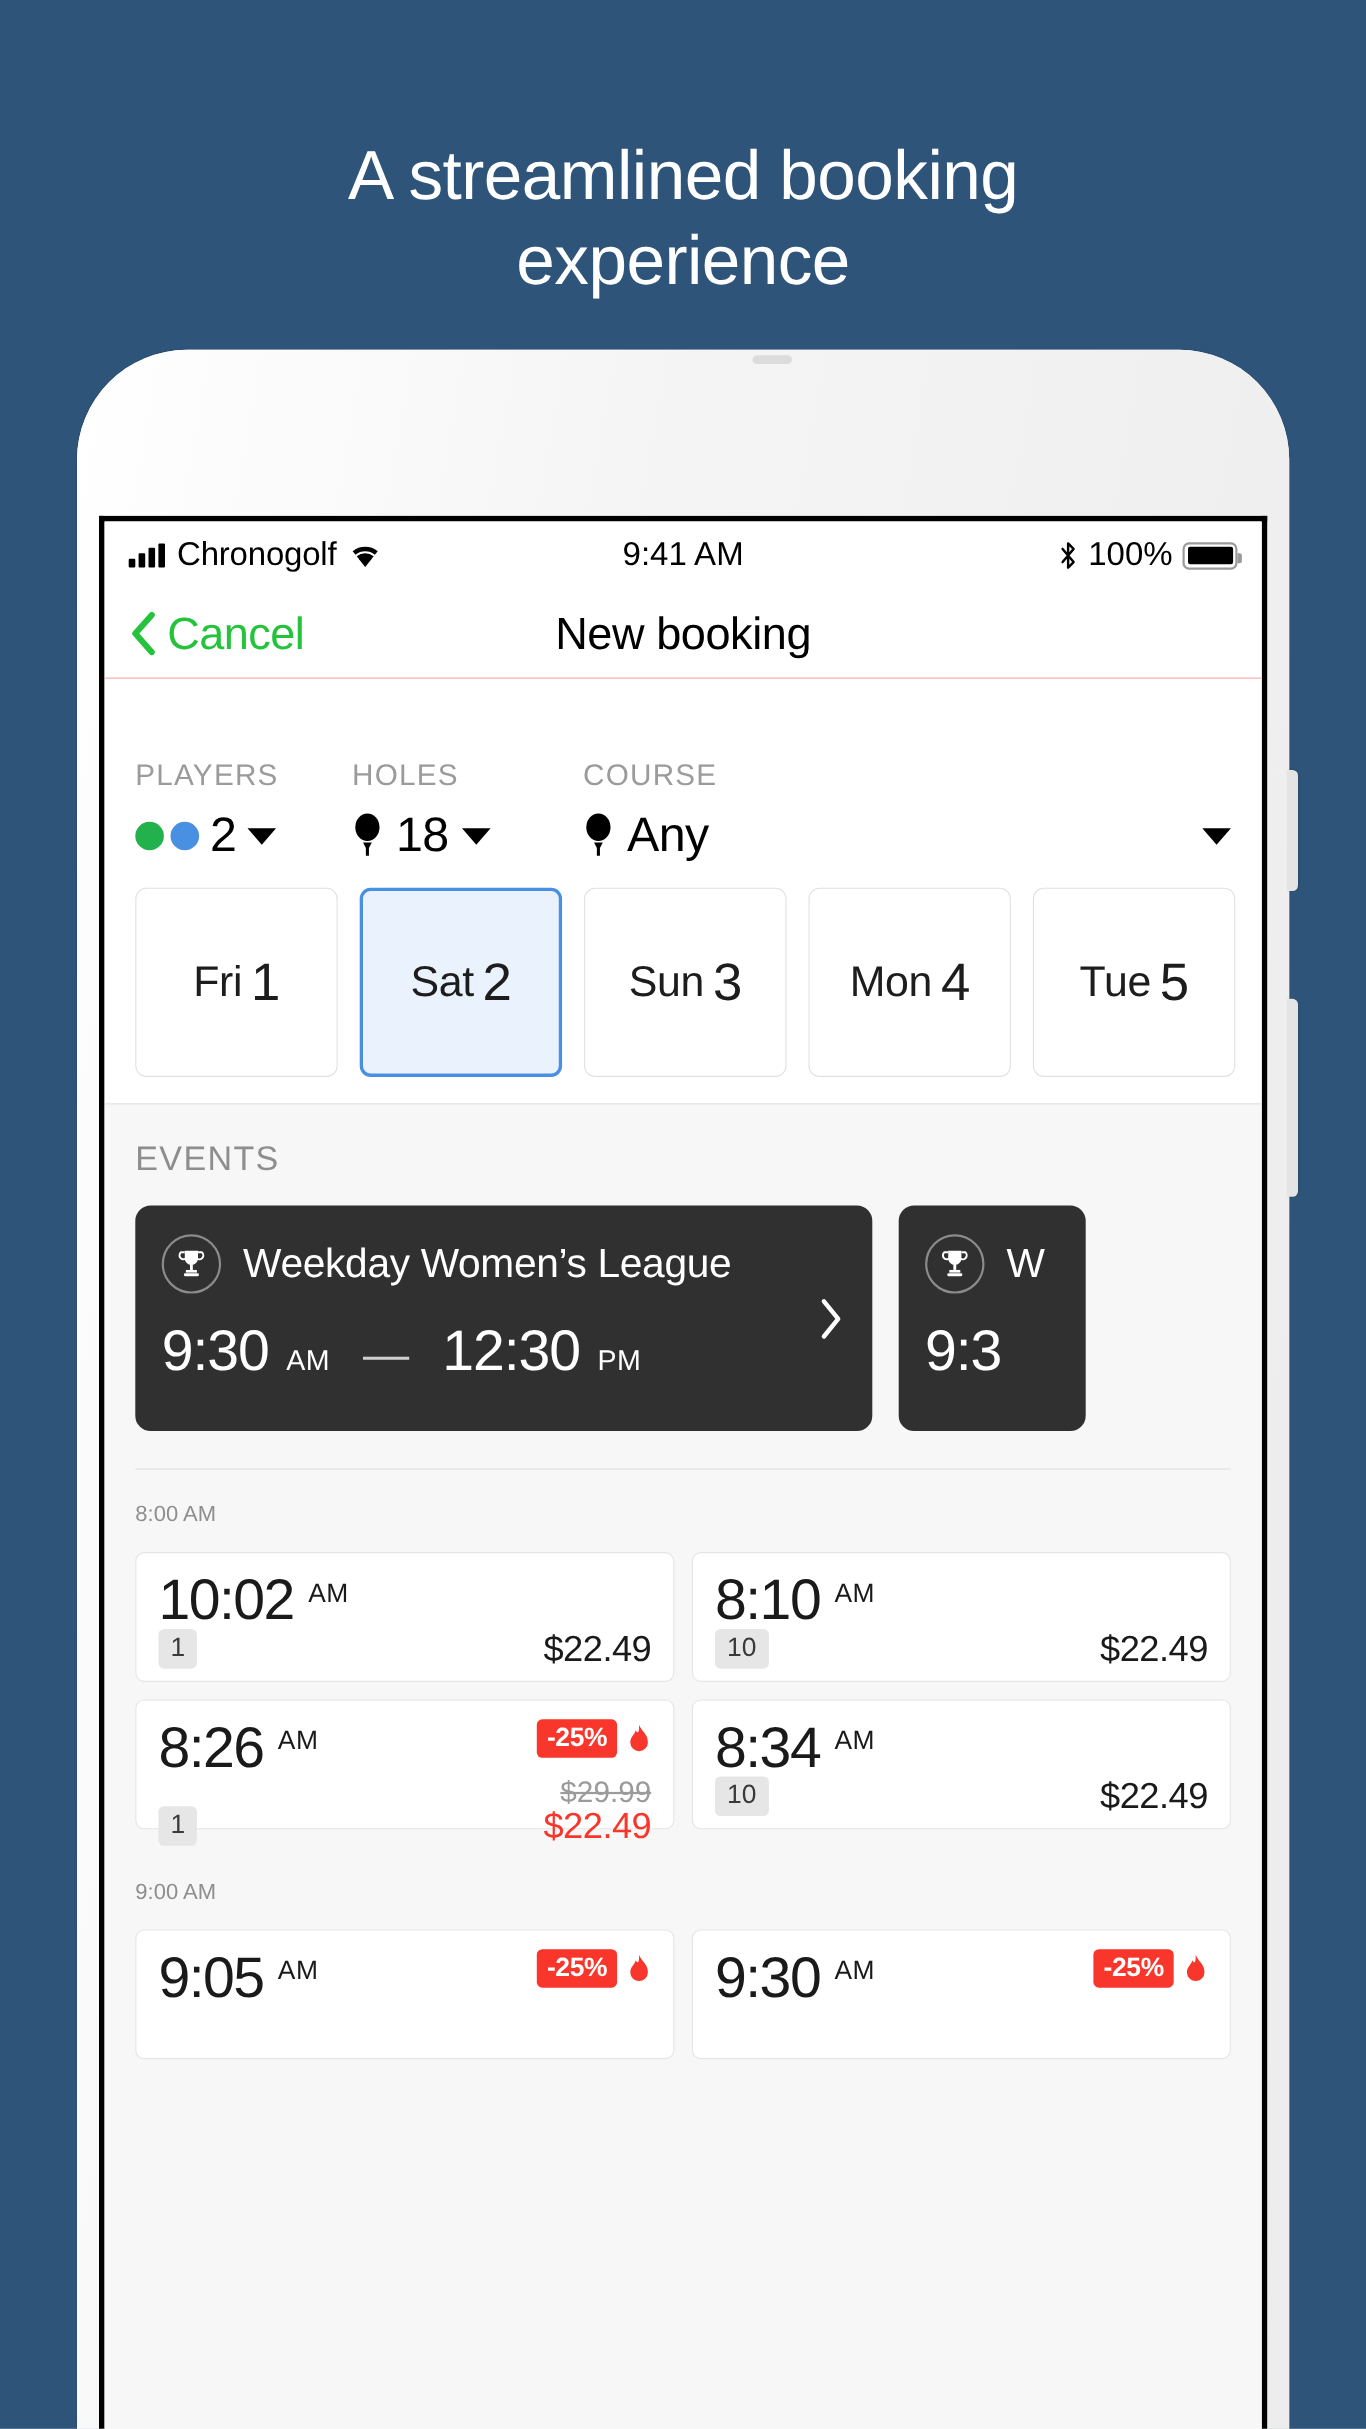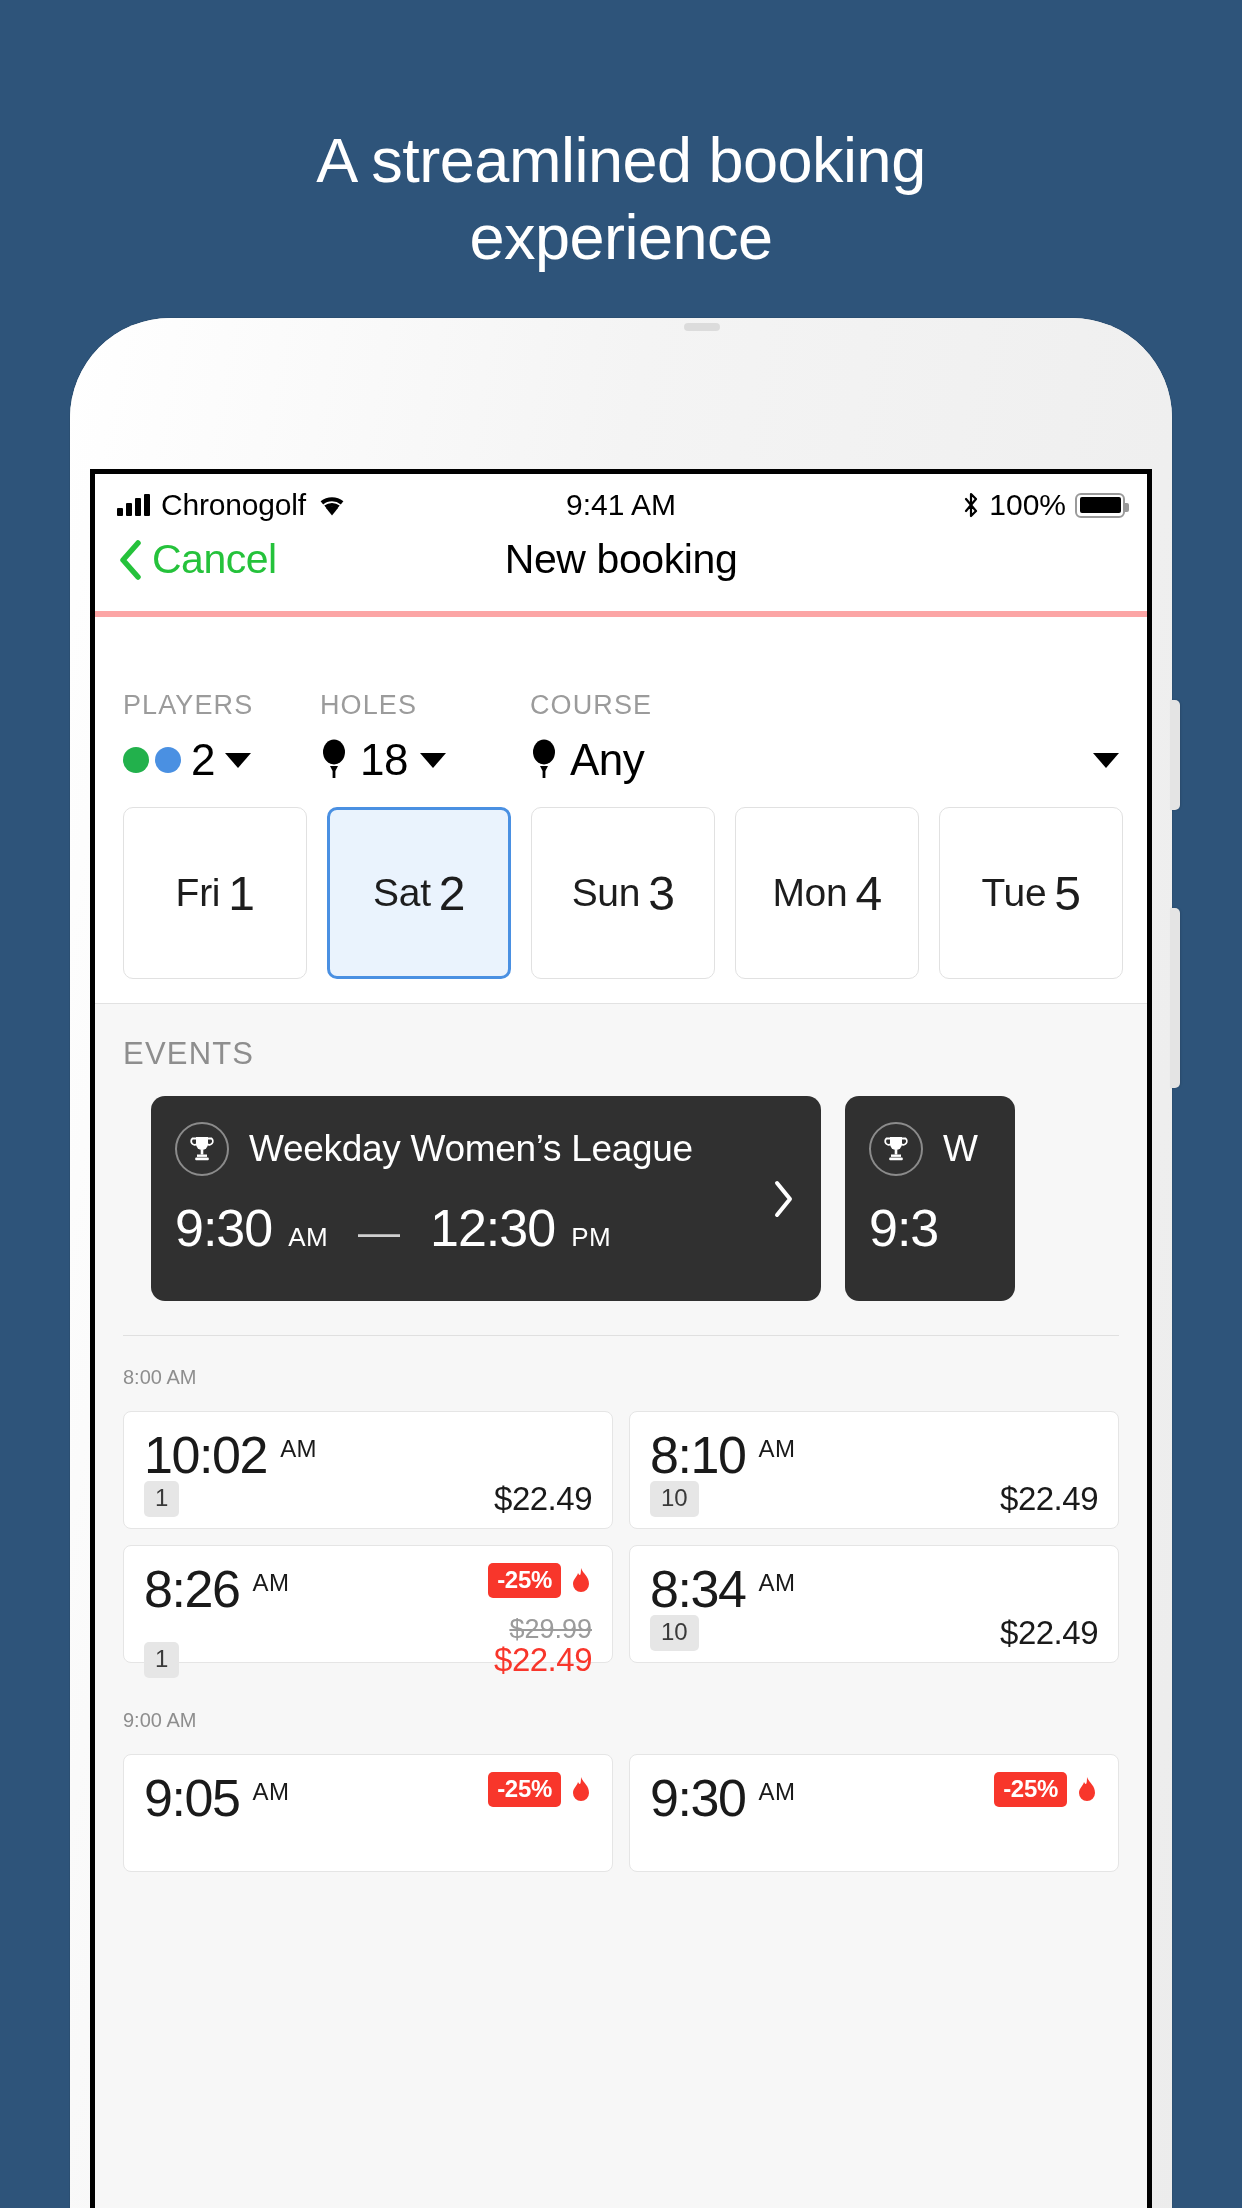--- a/index.html
+++ b/index.html
@@ -127,24 +127,24 @@
   .battery::after {
     content:""; position:absolute; right:-6px; top:8px;
     width:4px; height:9px; border-radius:0 2px 2px 0; background:#9a9a9a;
   }
   .battery span { display:block; height:100%; background:#000; border-radius:2px; }
 
   
   .navbar {
     height:81px;
     background:#ffffff;
-    display:flex; align-items:flex-start;
+    display:flex; align-items:center;
     padding:0 22px;
     position:relative;
-    border-bottom:6px solid #fca5a5;
+    border-bottom:1px solid #fca5a5;
   }
   .nav-cancel {
     display:flex; align-items:center; gap:9px;
     color:#25c23b; font-size:41px; letter-spacing:-0.5px;
   }
   .chev-back { width:26px; height:40px; display:block; }
   .nav-title {
     position:absolute; left:0; right:0;
     text-align:center; font-size:41px; color:#000;
     letter-spacing:-0.4px; pointer-events:none;
@@ -202,21 +202,21 @@
     border-top:1px solid #e2e2e2;
     padding-top:32px;
     height:100%;
   }
   .section-title {
     font-size:31px; color:#8e8e8e; letter-spacing:1.2px;
     padding:0 28px; margin-bottom:24px;
   }
 
   
-  .events-row { display:flex; gap:24px; padding-left:28px;margin-left:28px; }
+  .events-row { display:flex; gap:24px; padding-left:28px; }
   .event-card {
     background:#303030; border-radius:14px;
     flex:0 0 auto; width:670px; height:205px;
     padding:26px 24px 0 24px;
     position:relative;
     color:#ffffff;
   }
   .event-card.partial { width:170px; overflow:hidden; }
   .event-head { display:flex; align-items:center; gap:20px; }
   .trophy-circle {

